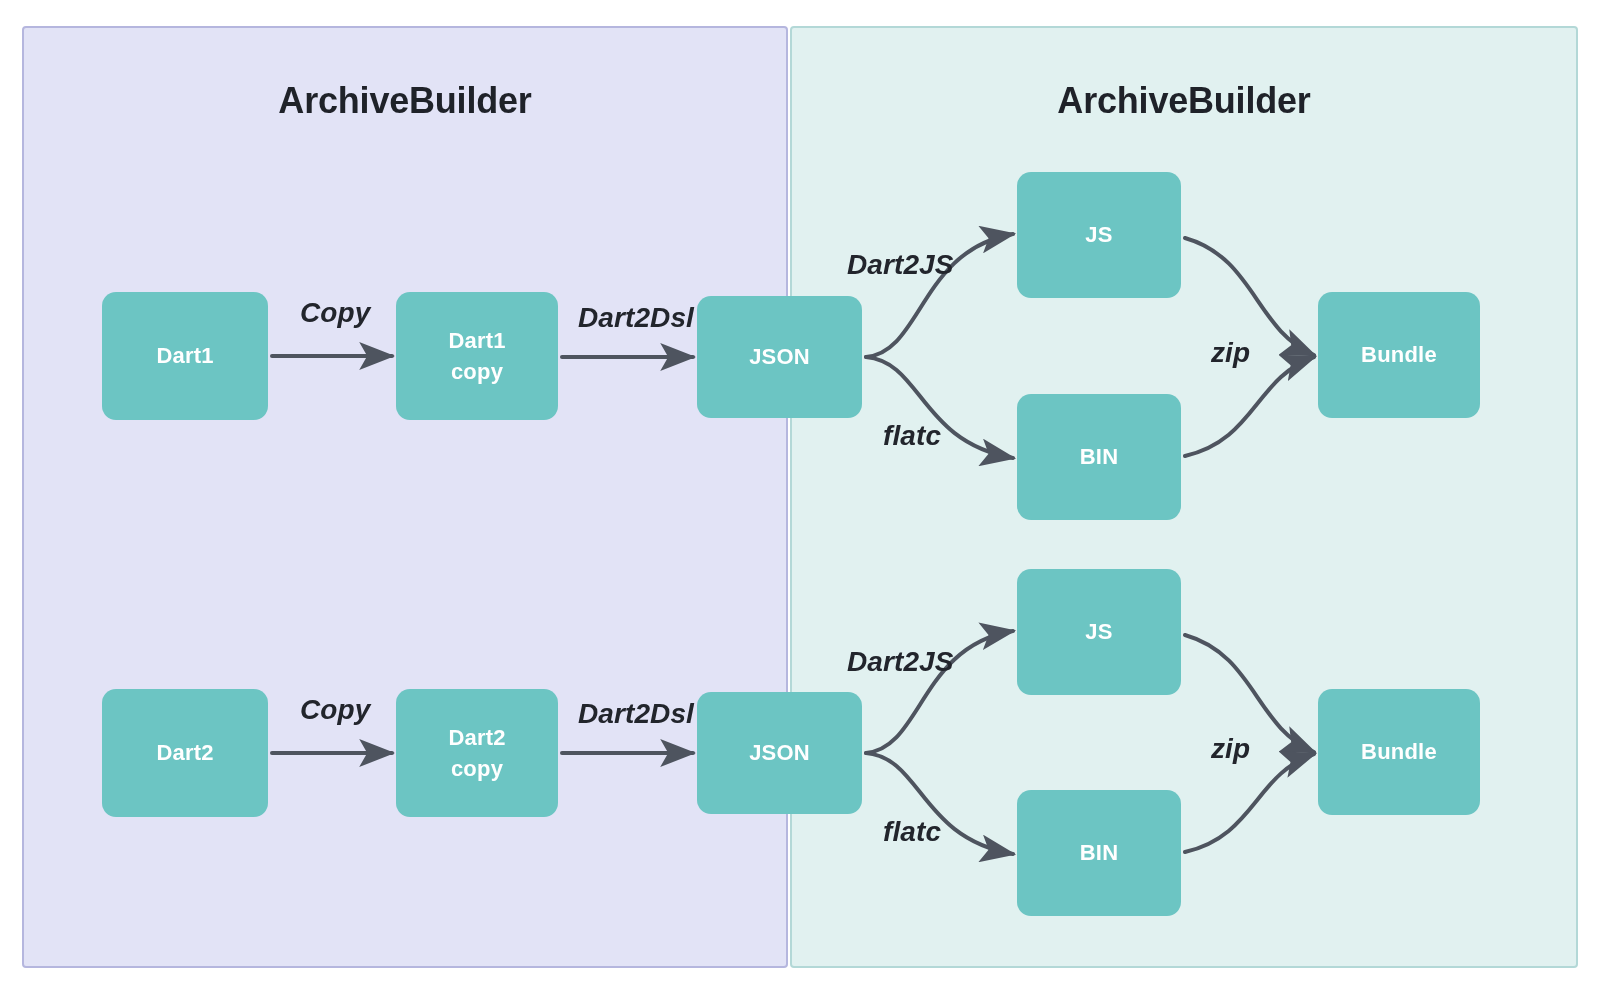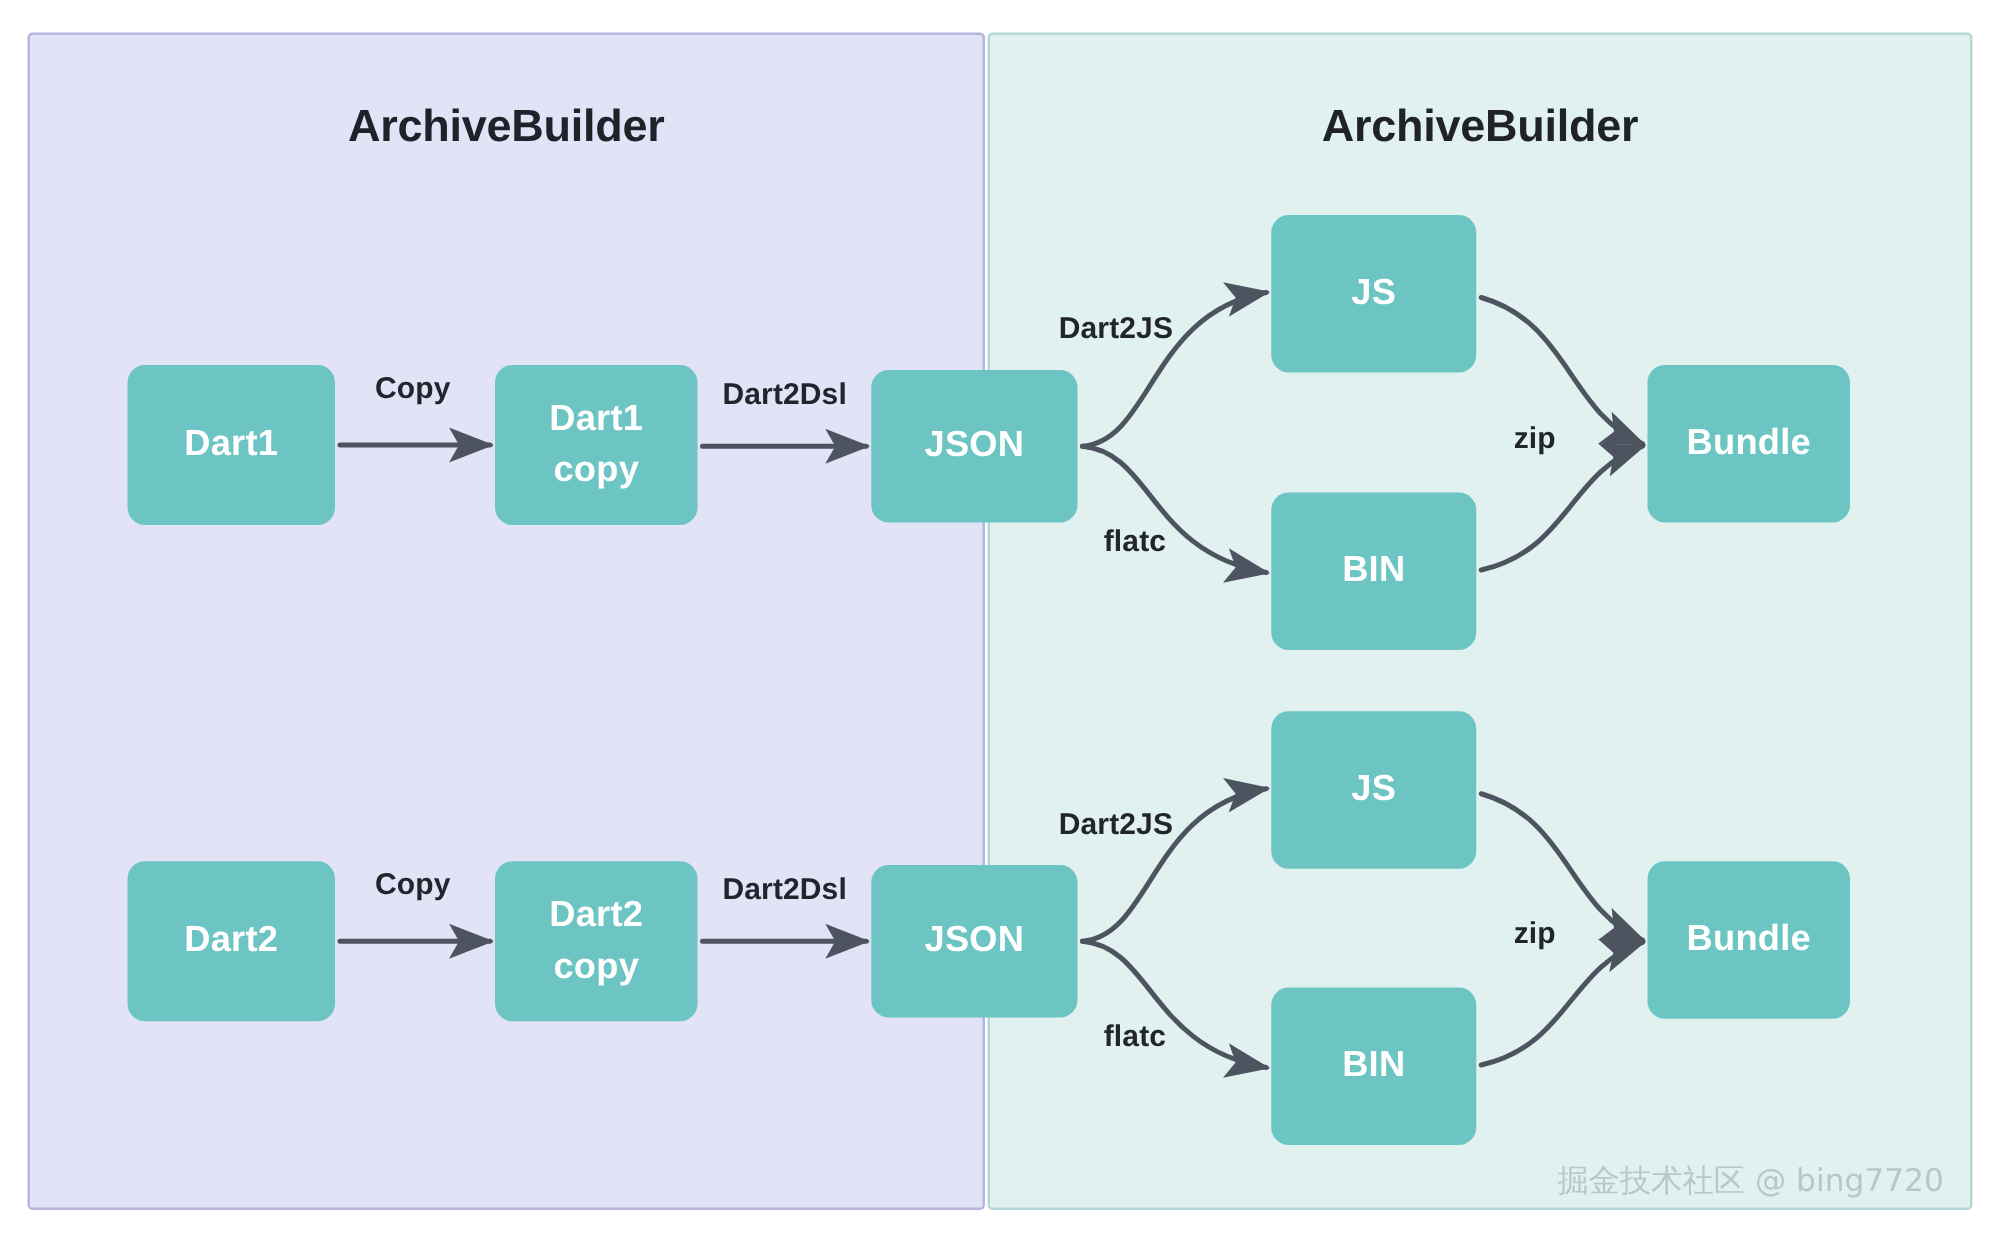--- a/index.html
+++ b/index.html
@@ -36,36 +36,37 @@
   }
   .node {
     position: absolute;
     box-sizing: border-box;
     border-radius: 14px;
     display: flex;
     flex-direction: column;
     align-items: center;
     justify-content: center;
     color: #ffffff;
-    font-size: 29px;
+    font-size: 22px;
     font-weight: bold;
     line-height: 1.42;
     text-align: center;
     letter-spacing: 0.2px;
   }
   .node .node-line {
     display: block;
   }
   .edge-label {
     position: absolute;
-    font-size: 24px;
+    font-size: 28px;
     font-weight: bold;
     color: #22252c;
     white-space: nowrap;
     letter-spacing: 0.1px;
+    font-style: italic;
   }
   #edges {
     position: absolute;
     left: 0;
     top: 0;
     width: 1600px;
     height: 1002px;
     pointer-events: none;
   }
   .watermark {
@@ -159,15 +160,14 @@
         <span class="node-line">JS</span>
       </div>
       <div class="node" style="left: 1017px; top: 790px; width: 164px; height: 126px; background: rgb(108, 197, 195); color: rgb(255, 255, 255);">
         <span class="node-line">BIN</span>
       </div>
       <div class="node" style="left: 1318px; top: 689px; width: 162px; height: 126px; background: rgb(108, 197, 195); color: rgb(255, 255, 255);">
         <span class="node-line">Bundle</span>
       </div>
     </div>
 
-  <div class="watermark" id="watermark" style="left: 1246px; top: 928px; color: rgb(185, 198, 199);">掘金技术社区 @ bing7720</div>
 
 </div>
 
 </body></html>

